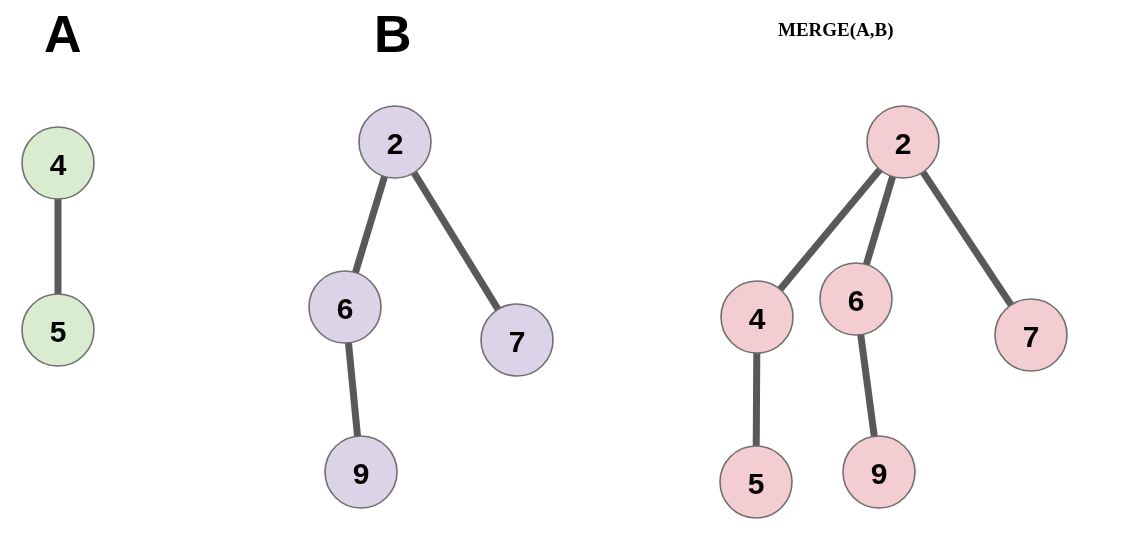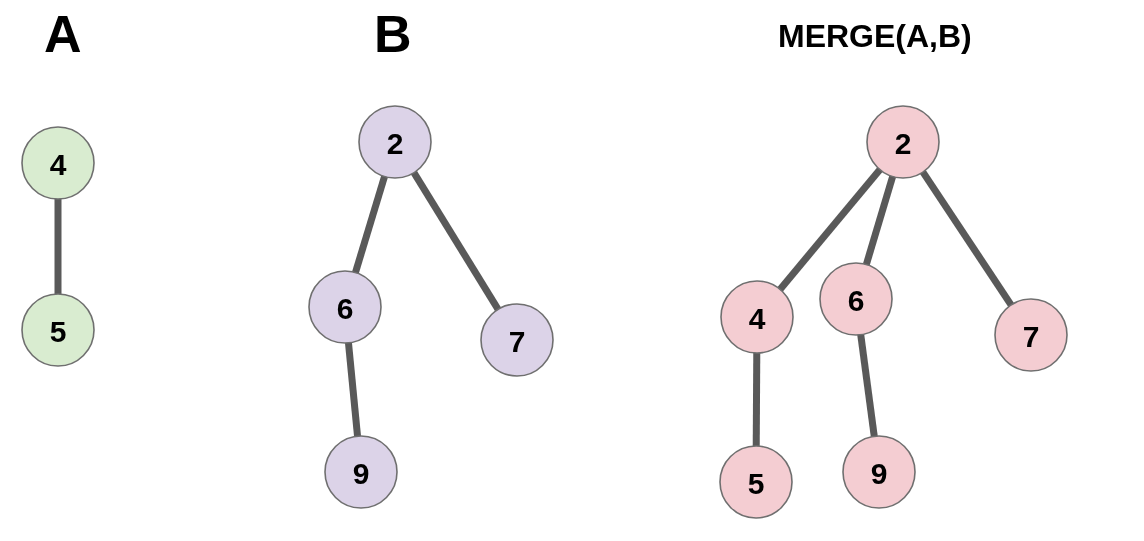--- a/index.html
+++ b/index.html
@@ -53,22 +53,23 @@
     font-weight: bold;
     color: #000000;
     white-space: nowrap;
     line-height: 1;
   }
   .title-big {
     font-size: 52px;
     letter-spacing: 0px;
   }
   .title-small {
-    font-size: 32px;
+    font-size: 19px;
     letter-spacing: 0px;
+    font-family: Liberation Serif, serif;
   }
 </style>
 </head>
 <body>
 
 <div id="stage">
   <svg id="graph" viewBox="0 0 1144 541" xmlns="http://www.w3.org/2000/svg">
       <g>
         <g>
           <line class="edge" x1="58" y1="197" x2="58" y2="296" stroke="#595959" stroke-width="7"></line>

